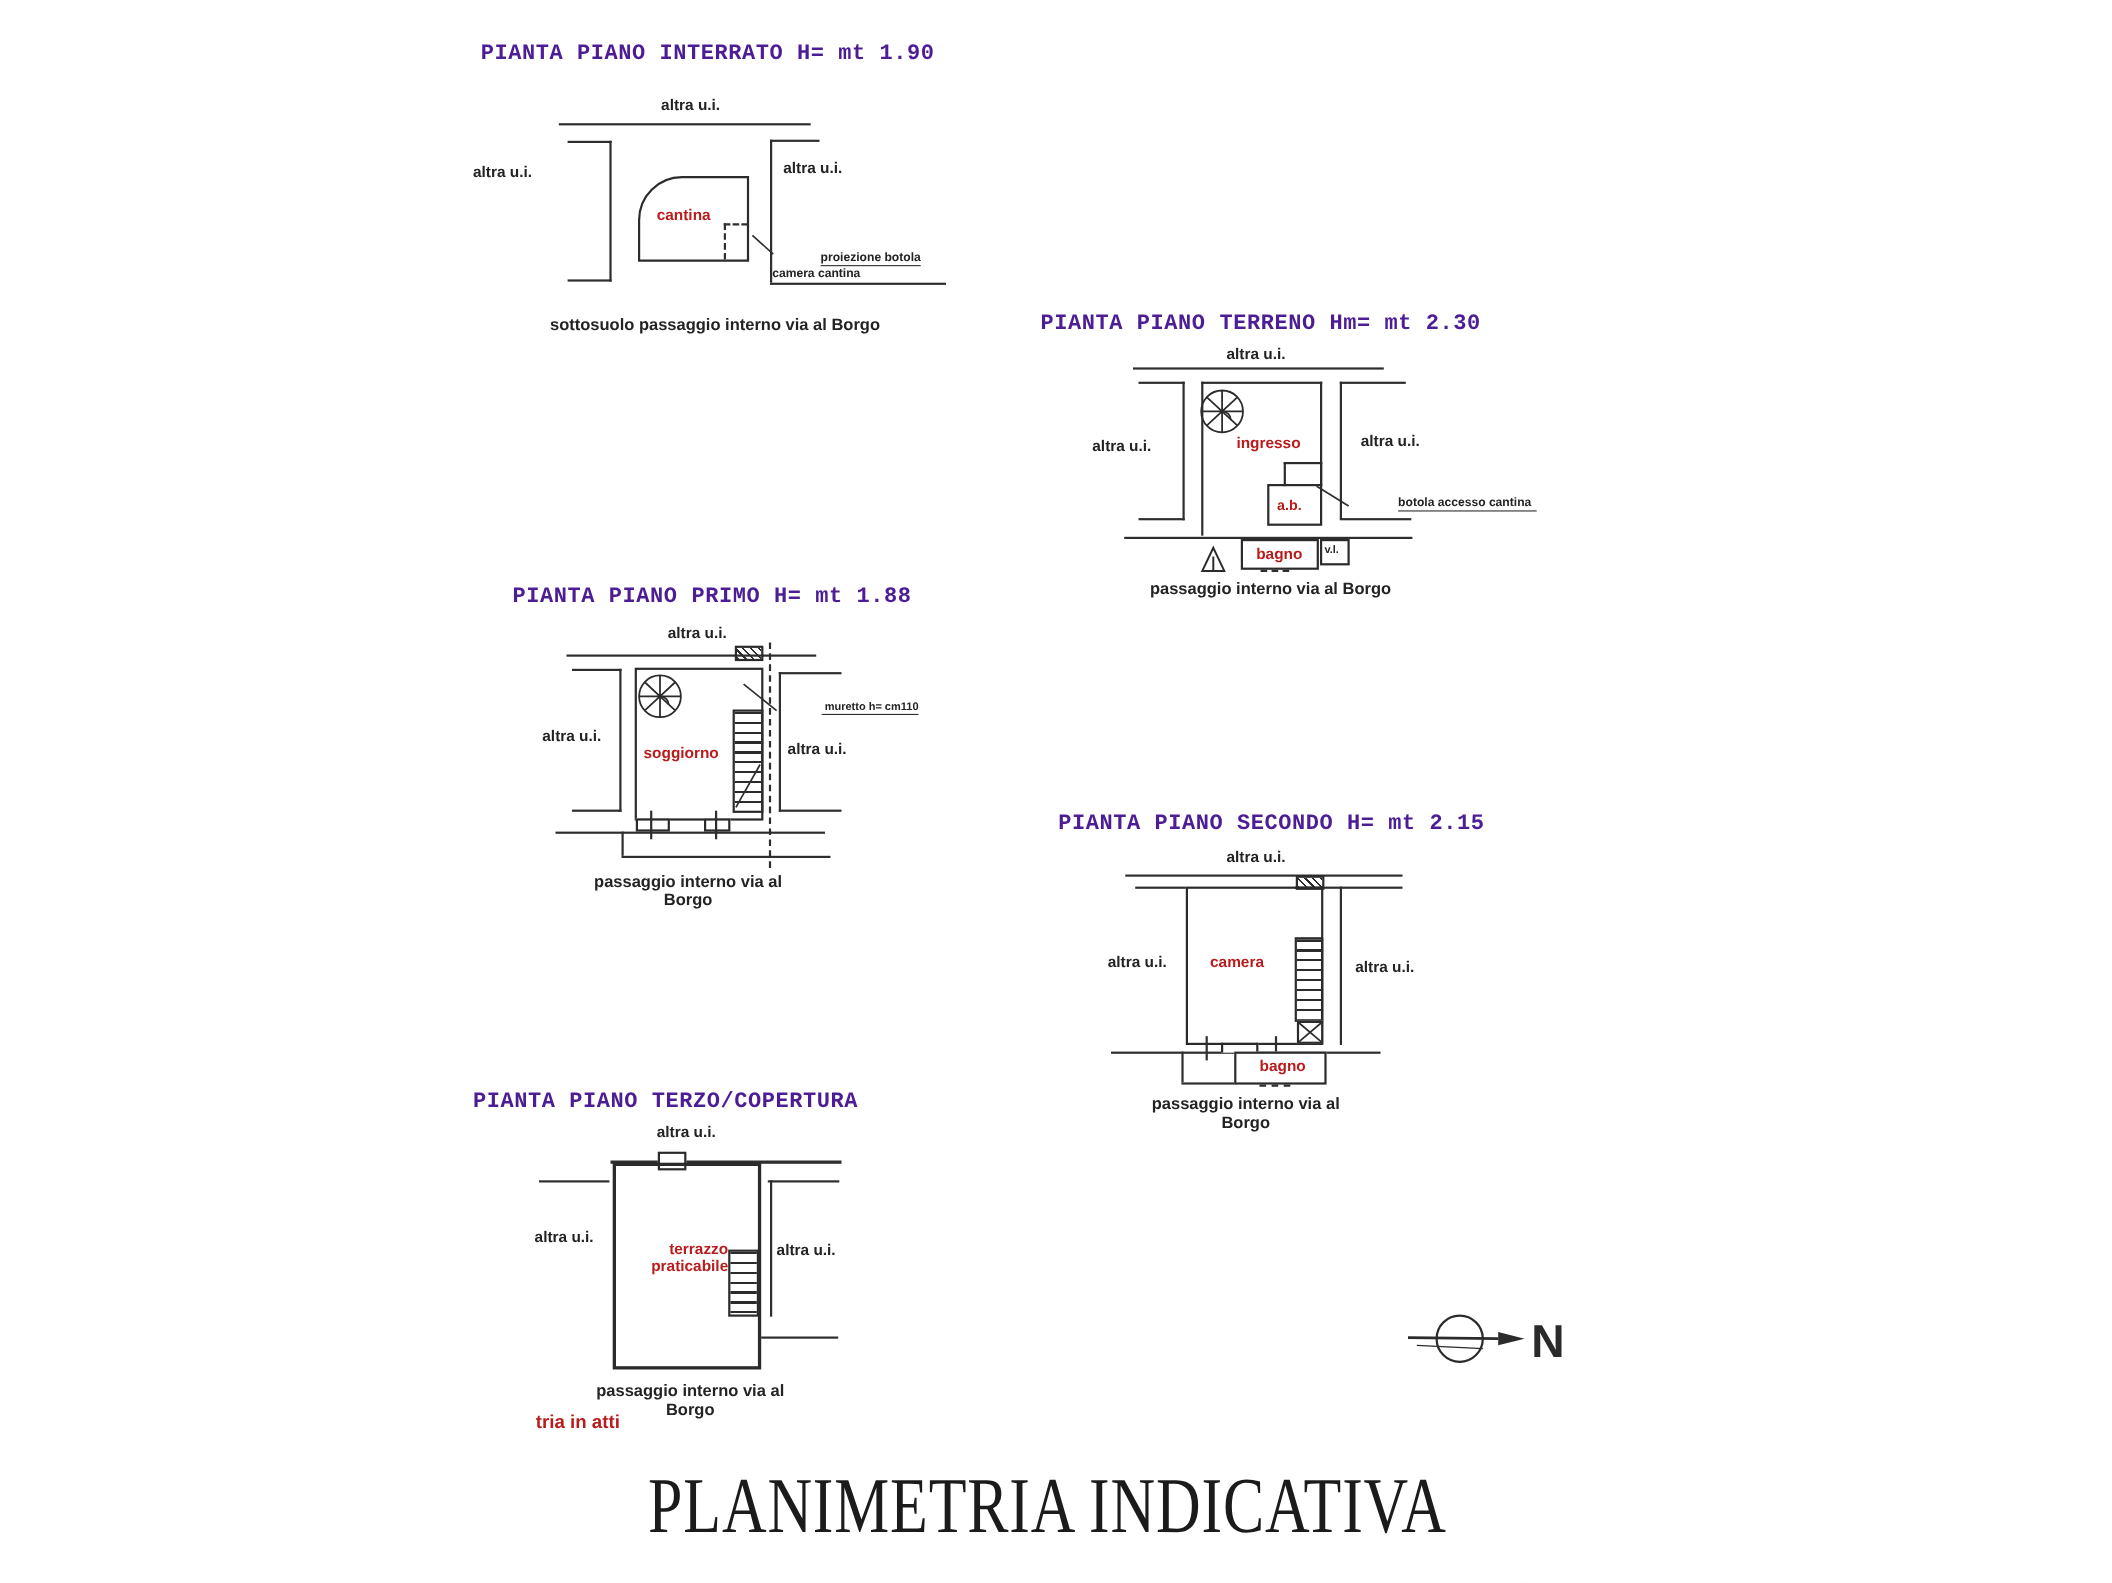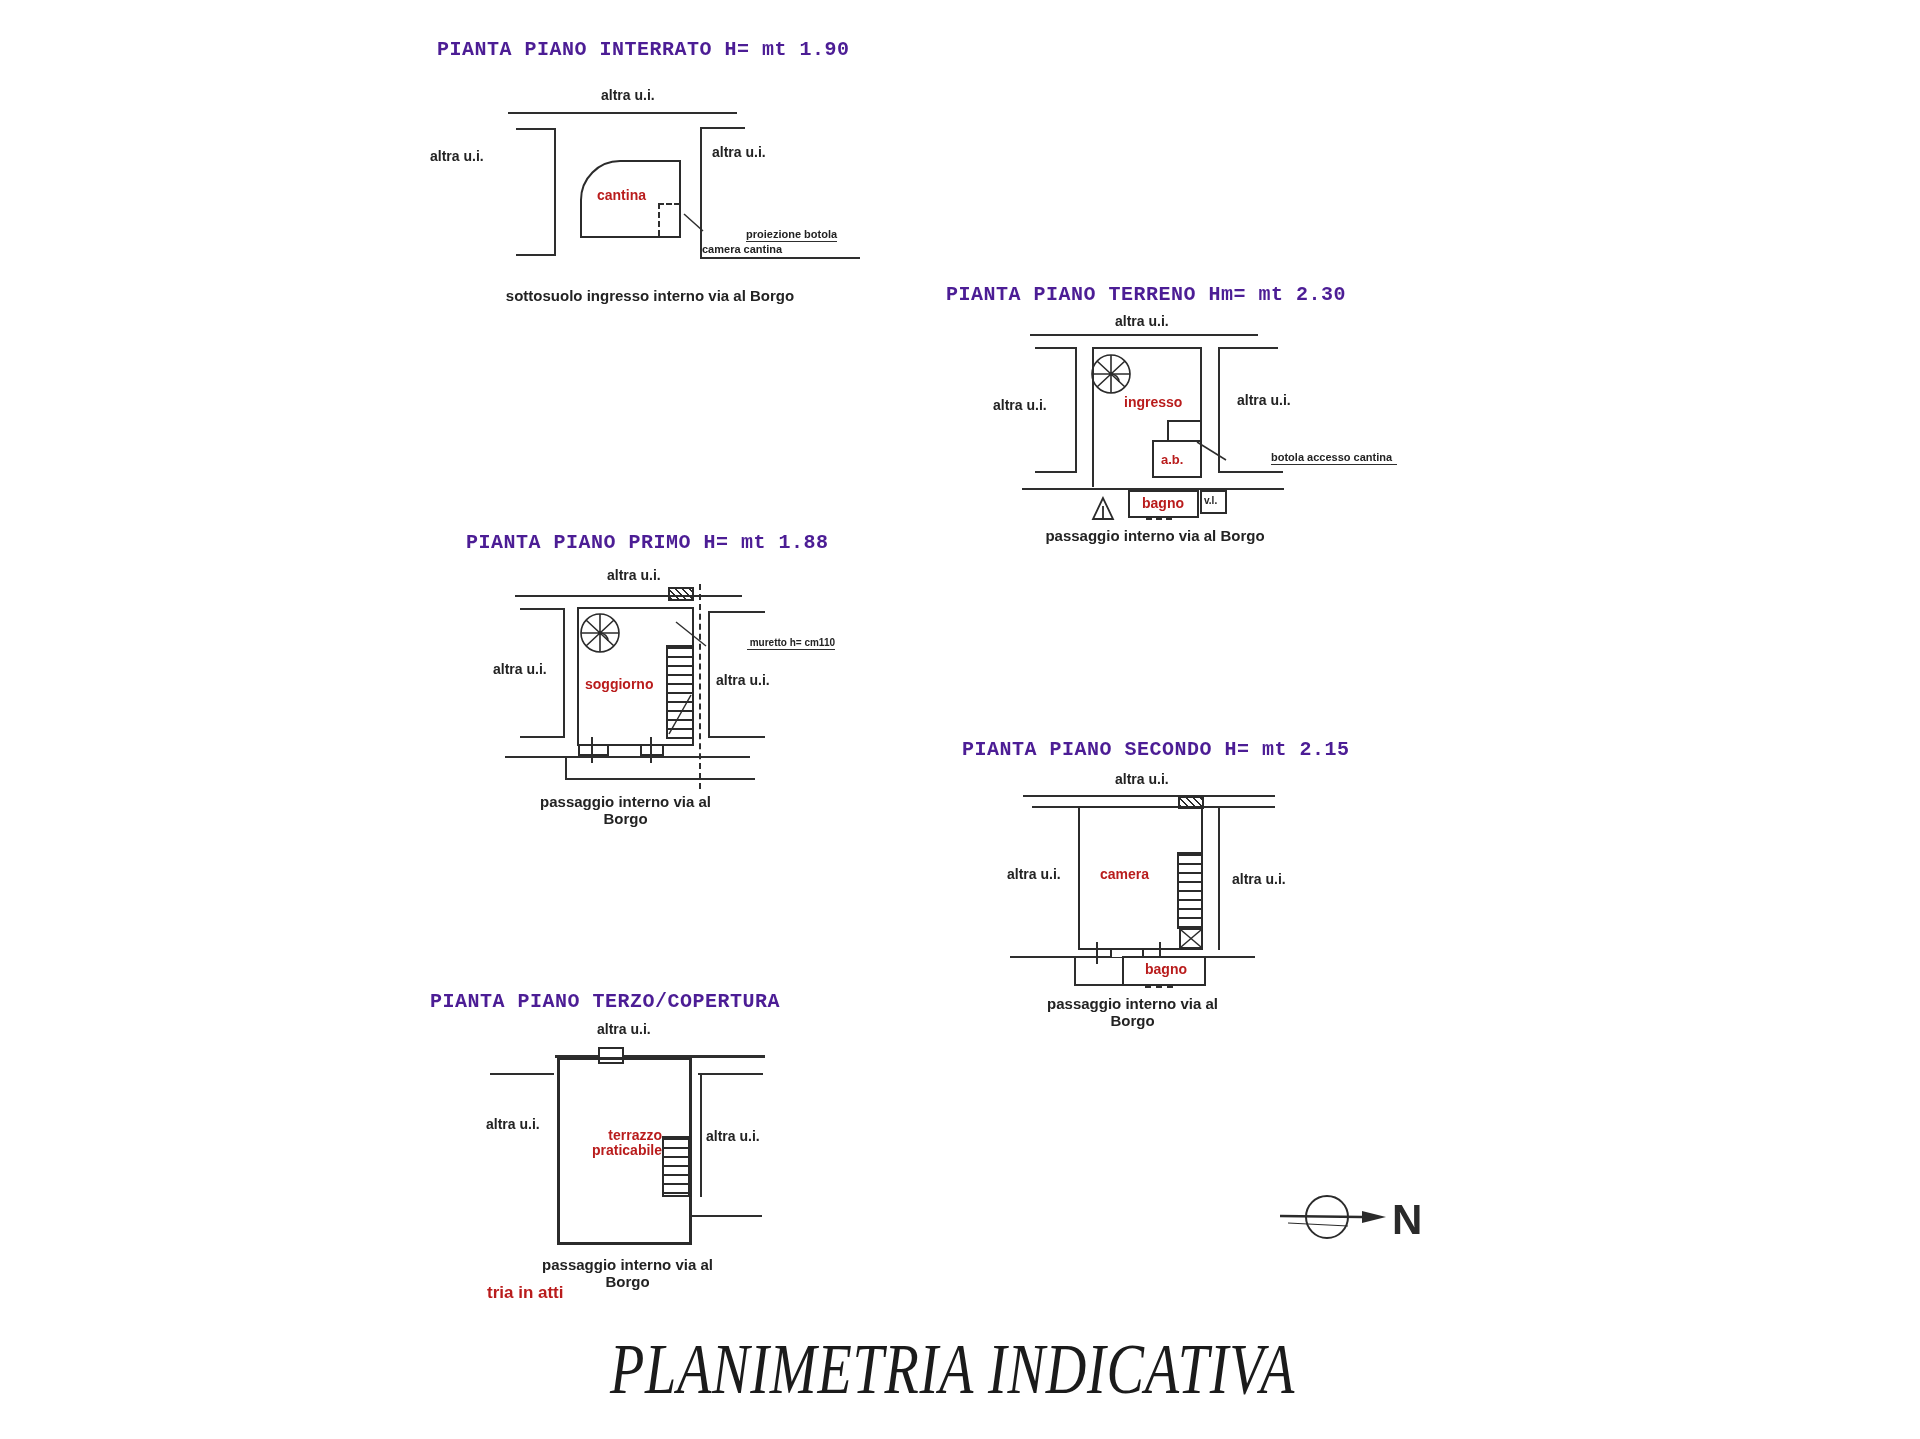--- a/index.html
+++ b/index.html
@@ -20,21 +20,21 @@
   .room{position:absolute; border:2px solid #2b2b2b; box-sizing:border-box;}
   .bracket-left{position:absolute; box-sizing:border-box; border:2px solid #2e2e2e; border-left:none;}
   .stairs{position:absolute; box-sizing:border-box; border:2px solid #2b2b2b;
     background:repeating-linear-gradient(to bottom,#2b2b2b 0 2px,transparent 2px 9px);}
   .hatch{position:absolute; box-sizing:border-box; border:2px solid #2b2b2b;
     background:repeating-linear-gradient(45deg,#2b2b2b 0 1.5px,transparent 1.5px 5px);}
   .whitebox{position:absolute; box-sizing:border-box; border:2px solid #2b2b2b; background:#fff;}
   .u{border-bottom:1.5px solid #2e2e2e; padding-bottom:1px;margin-left:44px;}
   #overlay{position:absolute; left:0; top:0; pointer-events:none;}
   .footer-title{
-    position:absolute; left:0; top:1328; width:1920px; text-align:center;font-style:italic;
+    position:absolute; left:0; top:1328; width:1920px; text-align:center;
   }
   .footer-title span{
     display:inline-block; font-family:"Liberation Serif", serif; font-size:72px;
     color:#1b1b1b; transform:scaleX(.78); transform-origin:46% 50%; letter-spacing:1px; white-space:nowrap;
   }
   .north-n{position:absolute; font-size:42px; font-weight:bold; color:#2a2a2a; font-family:"Liberation Sans",sans-serif;}
 </style>
 </head>
 <body>
 
@@ -49,21 +49,21 @@
     <div class="room" style="left:580px; top:160px; width:101px; height:78px; border-top-left-radius:40px;"></div>
     <div class="room-lbl" style="left:597px; top:187px;">cantina</div>
     <div class="vdash" style="left:658px; top:203px; height:33px;"></div>
     <div class="hdash" style="left:658px; top:203px; width:22px;"></div>
     <div class="vline" style="left:700px; top:127px; height:130px;"></div>
     <div class="hline" style="left:700px; top:127px; width:45px;"></div>
     <div class="lbl" style="left:712px; top:144px;">altra u.i.</div>
     <div class="tiny u" style="left:702px; top:228px;">proiezione botola</div>
     <div class="tiny" style="left:702px; top:243px;">camera cantina</div>
     <div class="hline" style="left:700px; top:257px; width:160px;"></div>
-    <div class="cap" style="left:480px; top:287px; width:340px;">sottosuolo ingresso interno via al Borgo</div>
+    <div class="cap" style="left:480px; top:287px; width:340px;">sottosuolo passaggio interno via al Borgo</div>
   </div>
 
   <div>
     <div class="plan-title" style="left:946px; top:283px;">PIANTA PIANO TERRENO Hm= mt 2.30</div>
     <div class="lbl" style="left:1115px; top:313px;">altra u.i.</div>
     <div class="hline" style="left:1030px; top:334px; width:228px;"></div>
     <div class="bracket-left" style="left:1035px; top:347px; width:42px; height:126px;"></div>
     <div class="lbl" style="left:993px; top:397px;">altra u.i.</div>
 
     <div class="vline" style="left:1092px; top:347px; height:140px;"></div>

